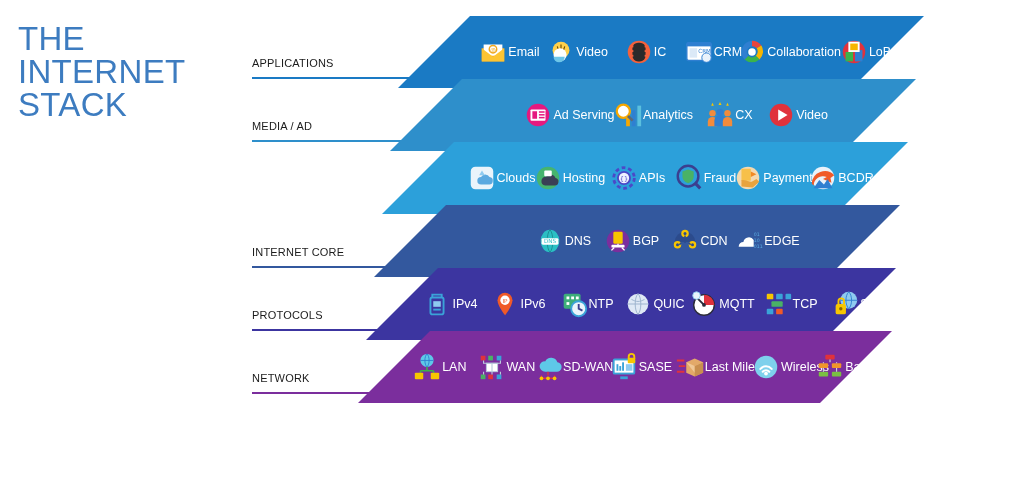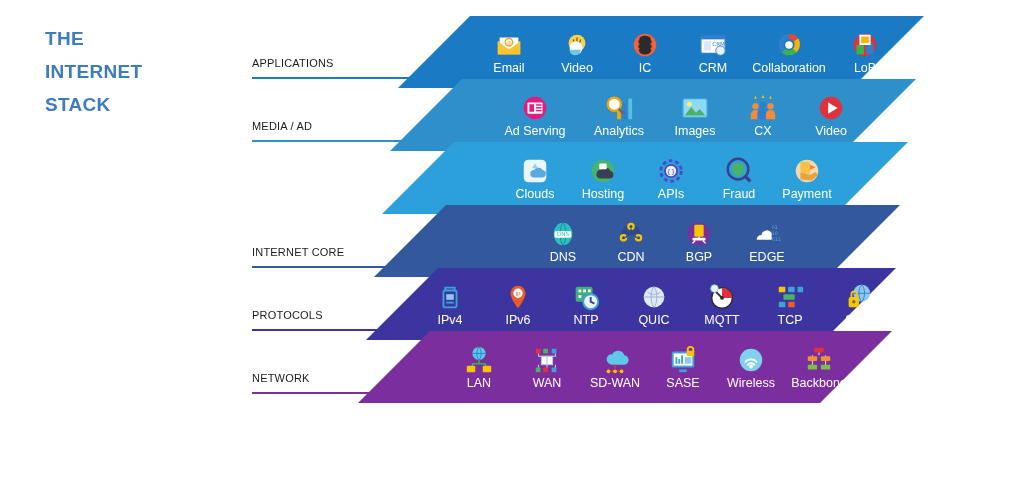--- a/index.html
+++ b/index.html
@@ -7,24 +7,24 @@
     width:1034px;height:485px;
     background:#ffffff;
     font-family:"Liberation Sans","DejaVu Sans",sans-serif;
     overflow:hidden;
     position:relative;
   }
   #stage{position:absolute;inset:0;}
 
   
   #title{
-    position:absolute;left:45px;top:22px;width:200px;
+    position:absolute;left:18px;top:22px;width:200px;
     color:#3d7cc0;
-    font-weight:bold;
-    font-size:19px;
+    font-weight:normal;
+    font-size:33px;
     line-height:33px;
     letter-spacing:.3px;
   }
   #title .tline{display:block;}
 
   
   .row{position:absolute;left:0;width:1034px;height:72px;}
   .label-wrap{
     position:absolute;left:252px;top:0;width:230px;height:72px;
   }
@@ -42,21 +42,21 @@
   }
   .band .shape{
     position:absolute;inset:0;
   }
   .items{
     position:absolute;inset:0;
     display:flex;align-items:center;justify-content:center;
     gap:0px;
   }
   .item{
-    display:flex;flex-direction:column;align-items:center;justify-content:center;
+    display:flex;flex-direction:row;align-items:center;justify-content:center;
     width:68px;
   }
   .item .ico{width:30px;height:30px;display:block;margin-bottom:1px;}
   .item .cap{
     color:#ffffff;font-size:12.5px;line-height:14px;white-space:nowrap;
     text-align:center;
   }
   .item.wide{width:84px;}
 </style>
 </head>
@@ -189,30 +189,20 @@
                 <rect x="26" y="6" width="4" height="22" fill="#5bc0de"></rect>
                 <circle cx="11" cy="12" r="7" fill="#fff" stroke="#f7a800" stroke-width="2.4"></circle>
                 <path d="M16 17l5 5" stroke="#5a6b7a" stroke-width="3"></path>
               </svg>
             </span>
             <span class="cap">Analytics</span>
           </div>
           <div class="item">
             <span>
               <svg class="ico" viewBox="0 0 32 32" xmlns="http://www.w3.org/2000/svg">
-                <rect x="3" y="6" width="26" height="20" rx="2" fill="#8ed8f8" stroke="#3aa3d8" stroke-width="1.5"></rect>
-                <circle cx="10" cy="12" r="2.6" fill="#fff06a"></circle>
-                <path d="M5 24l7-9 5 6 4-4 6 7z" fill="#49b265"></path>
-              </svg>
-            </span>
-            <span class="cap">Images</span>
-          </div>
-          <div class="item">
-            <span>
-              <svg class="ico" viewBox="0 0 32 32" xmlns="http://www.w3.org/2000/svg">
                 <g fill="#f7c600">
                   <path d="M8 3l1.4 3H6.6z"></path>
                   <path d="M16 2l1.6 3.4h-3.2z"></path>
                   <path d="M24 3l1.4 3h-2.8z"></path>
                 </g>
                 <circle cx="8" cy="14" r="3.4" fill="#f28b3c"></circle>
                 <circle cx="16" cy="13" r="3.8" fill="#2f7fd1"></circle>
                 <circle cx="24" cy="14" r="3.4" fill="#f28b3c"></circle>
                 <path d="M3 28v-5a5 5 0 0110 0v5z" fill="#f28b3c"></path>
                 <path d="M10 28v-6a6 6 0 0112 0v6z" fill="#2f7fd1"></path>
@@ -288,70 +278,80 @@
             <span>
               <svg class="ico" viewBox="0 0 32 32" xmlns="http://www.w3.org/2000/svg">
                 <circle cx="16" cy="16" r="12" fill="#f3d9b0"></circle>
                 <rect x="9" y="6" width="10" height="13" rx="1" fill="#f7c04a"></rect>
                 <path d="M9 18c6 0 8 2 11 2l5-3 3 3-7 6-12-1z" fill="#e8a33d"></path>
                 <path d="M19 9l6 3-6 3z" fill="#f08a24"></path>
               </svg>
             </span>
             <span class="cap">Payment</span>
           </div>
+          <div class="item">
+            <span>
+              <svg class="ico" viewBox="0 0 32 32" xmlns="http://www.w3.org/2000/svg">
+                <circle cx="16" cy="16" r="12" fill="#e9f2fa"></circle>
+                <path d="M4 22a14 14 0 0124-9l-4 3 1 5-9-4 4-2a10 10 0 00-14 9z" fill="#f05a28"></path>
+                <path d="M6 27l6-9 5 5 4-6 5 10z" fill="#2f7fd1"></path>
+              </svg>
+            </span>
+            <span class="cap">BCDR</span>
+          </div>
         </div>
     </div>
   </div>
 
   <div class="row" id="row3" style="top:205px;">
     <div class="band" id="band3" style="left:374px;width:526px;">
       <svg class="shape" viewBox="0 0 526 72" preserveAspectRatio="none">
         <polygon points="72,0 526,0 454,72 0,72" fill="#33589e"></polygon>
       </svg>
       <div class="items" id="items3" style="padding-left:56px;">
           <div class="item">
             <span>
               <svg class="ico" viewBox="0 0 32 32" xmlns="http://www.w3.org/2000/svg">
                 <ellipse cx="16" cy="16" rx="10" ry="12" fill="#2bbfc4"></ellipse>
                 <path d="M6 16h20M16 4c4 4 4 20 0 24M16 4c-4 4-4 20 0 24" stroke="#1b8c91" stroke-width="1" fill="none"></path>
                 <rect x="7" y="13" width="18" height="7" rx="1.5" fill="#fff"></rect>
                 <text x="16" y="18.6" font-size="6" text-anchor="middle" fill="#2bbfc4" font-family="DejaVu Sans">DNS</text>
               </svg>
             </span>
             <span class="cap">DNS</span>
+          </div>
+          <div class="item">
+            <span>
+              <svg class="ico" viewBox="0 0 32 32" xmlns="http://www.w3.org/2000/svg">
+                <circle cx="16" cy="16" r="12" fill="#7b2e9d"></circle>
+                <rect x="11" y="6" width="10" height="13" rx="1.5" fill="#f7c600"></rect>
+                <rect x="9" y="20" width="14" height="3" rx="1" fill="#fff"></rect>
+                <path d="M16 19v2M12 23l-3 3M20 23l3 3" stroke="#fff" stroke-width="1.4"></path>
+              </svg>
+            </span>
+            <span class="cap">BGP</span>
           </div>
           <div class="item">
             <span>
               <svg class="ico" viewBox="0 0 32 32" xmlns="http://www.w3.org/2000/svg">
                 <path d="M16 6a11 11 0 0111 11H5A11 11 0 0116 6z" fill="#2c4b8c"></path>
                 <circle cx="16" cy="8" r="4" fill="#f7c600"></circle>
                 <circle cx="8" cy="20" r="4" fill="#f7c600"></circle>
                 <circle cx="24" cy="20" r="4" fill="#f7c600"></circle>
                 <path d="M16 10v8M12 18l-2 2M20 18l2 2" stroke="#2c4b8c" stroke-width="1.6"></path>
                 <circle cx="16" cy="8" r="1.6" fill="#2c4b8c"></circle>
                 <circle cx="8" cy="20" r="1.6" fill="#2c4b8c"></circle>
                 <circle cx="24" cy="20" r="1.6" fill="#2c4b8c"></circle>
               </svg>
             </span>
             <span class="cap">CDN</span>
           </div>
           <div class="item">
             <span>
               <svg class="ico" viewBox="0 0 32 32" xmlns="http://www.w3.org/2000/svg">
-                <circle cx="16" cy="16" r="12" fill="#7b2e9d"></circle>
-                <rect x="11" y="6" width="10" height="13" rx="1.5" fill="#f7c600"></rect>
-                <rect x="9" y="20" width="14" height="3" rx="1" fill="#fff"></rect>
-                <path d="M16 19v2M12 23l-3 3M20 23l3 3" stroke="#fff" stroke-width="1.4"></path>
-              </svg>
-            </span>
-            <span class="cap">BGP</span>
-          </div>
-          <div class="item">
-            <span>
-              <svg class="ico" viewBox="0 0 32 32" xmlns="http://www.w3.org/2000/svg">
                 <path d="M5 22a5 5 0 015-5 6 6 0 0111-2v7z" fill="#fff"></path>
                 <g fill="#5aa9e0" font-family="DejaVu Sans" font-size="5">
                   <text x="21" y="11">01</text>
                   <text x="21" y="17">10</text>
                   <text x="21" y="23">011</text>
                 </g>
               </svg>
             </span>
             <span class="cap">EDGE</span>
           </div>
@@ -529,20 +529,31 @@
                   <rect x="14" y="11" width="2" height="9"></rect>
                 </g>
                 <rect x="18" y="13" width="7" height="7" fill="#8ecaf0"></rect>
                 <path d="M21 7V5a3 3 0 016 0v2" stroke="#f7c600" stroke-width="2" fill="none"></path>
                 <rect x="20" y="6" width="8" height="6" rx="1" fill="#f7c600"></rect>
                 <path d="M12 26h8v3h-8z" fill="#3aa3d8"></path>
               </svg>
             </span>
             <span class="cap">SASE</span>
           </div>
+          <div class="item wide">
+            <span>
+              <svg class="ico" viewBox="0 0 32 32" xmlns="http://www.w3.org/2000/svg">
+                <path d="M2 9h8M4 15h7M2 21h8" stroke="#e0323c" stroke-width="2"></path>
+                <path d="M12 11l9-4 9 4v11l-9 4-9-4z" fill="#e3a969"></path>
+                <path d="M12 11l9 4 9-4-9 11z" fill="#f0c897"></path>
+                <path d="M21 15v11l9-4V11z" fill="#c98f4f"></path>
+              </svg>
+            </span>
+            <span class="cap">Last Mile</span>
+          </div>
           <div class="item">
             <span>
               <svg class="ico" viewBox="0 0 32 32" xmlns="http://www.w3.org/2000/svg">
                 <circle cx="16" cy="16" r="12" fill="#7ed0ec"></circle>
                 <g fill="none" stroke="#fff" stroke-width="2.2" stroke-linecap="round">
                   <path d="M10 18a8 8 0 0112 0"></path>
                   <path d="M12.5 21a5 5 0 017 0"></path>
                 </g>
                 <circle cx="16" cy="23" r="2" fill="#fff"></circle>
               </svg>

